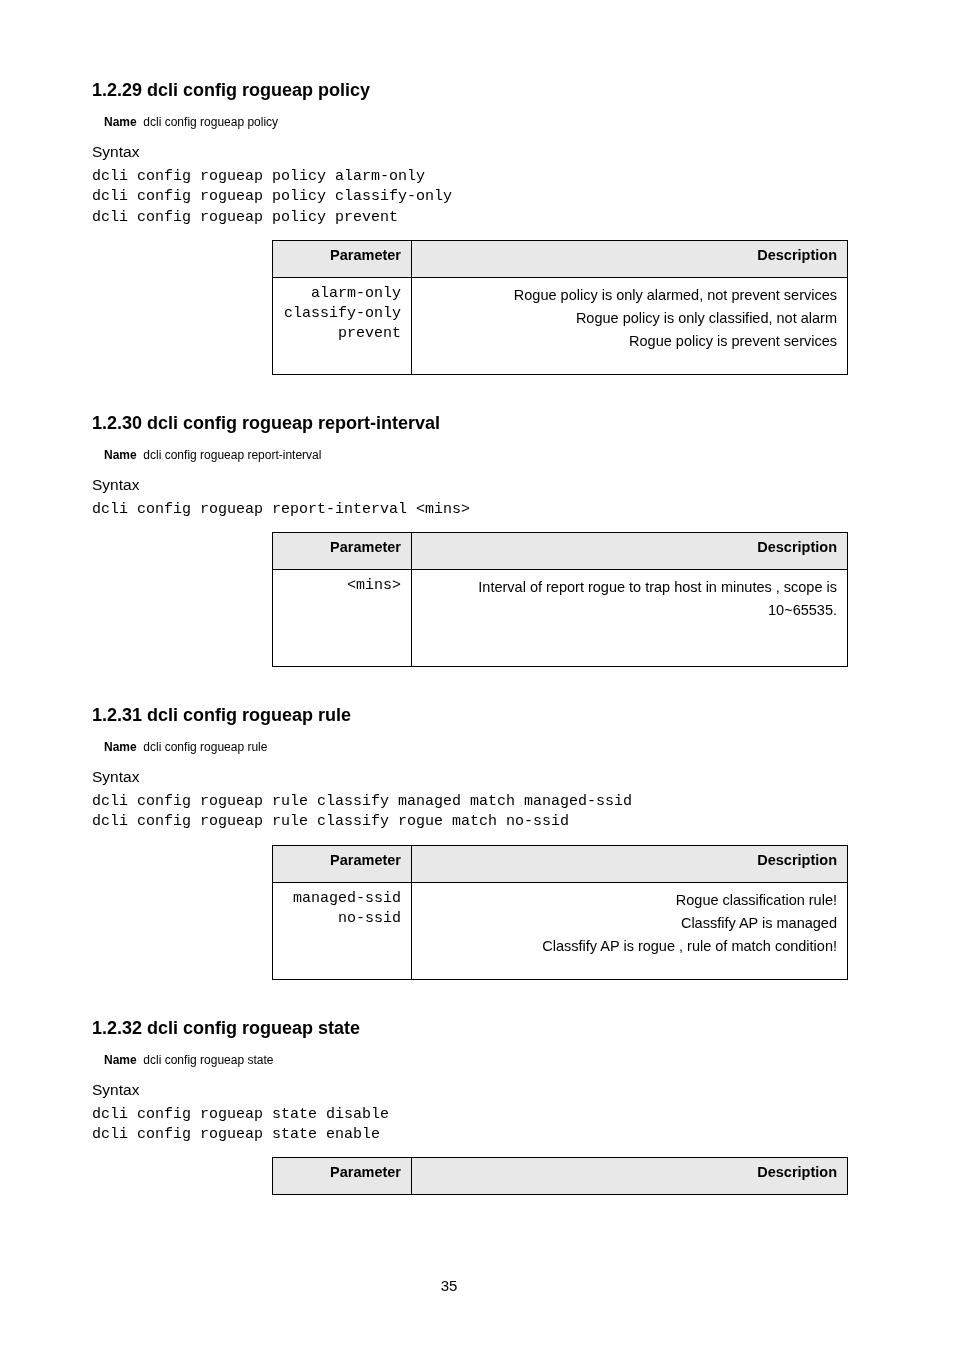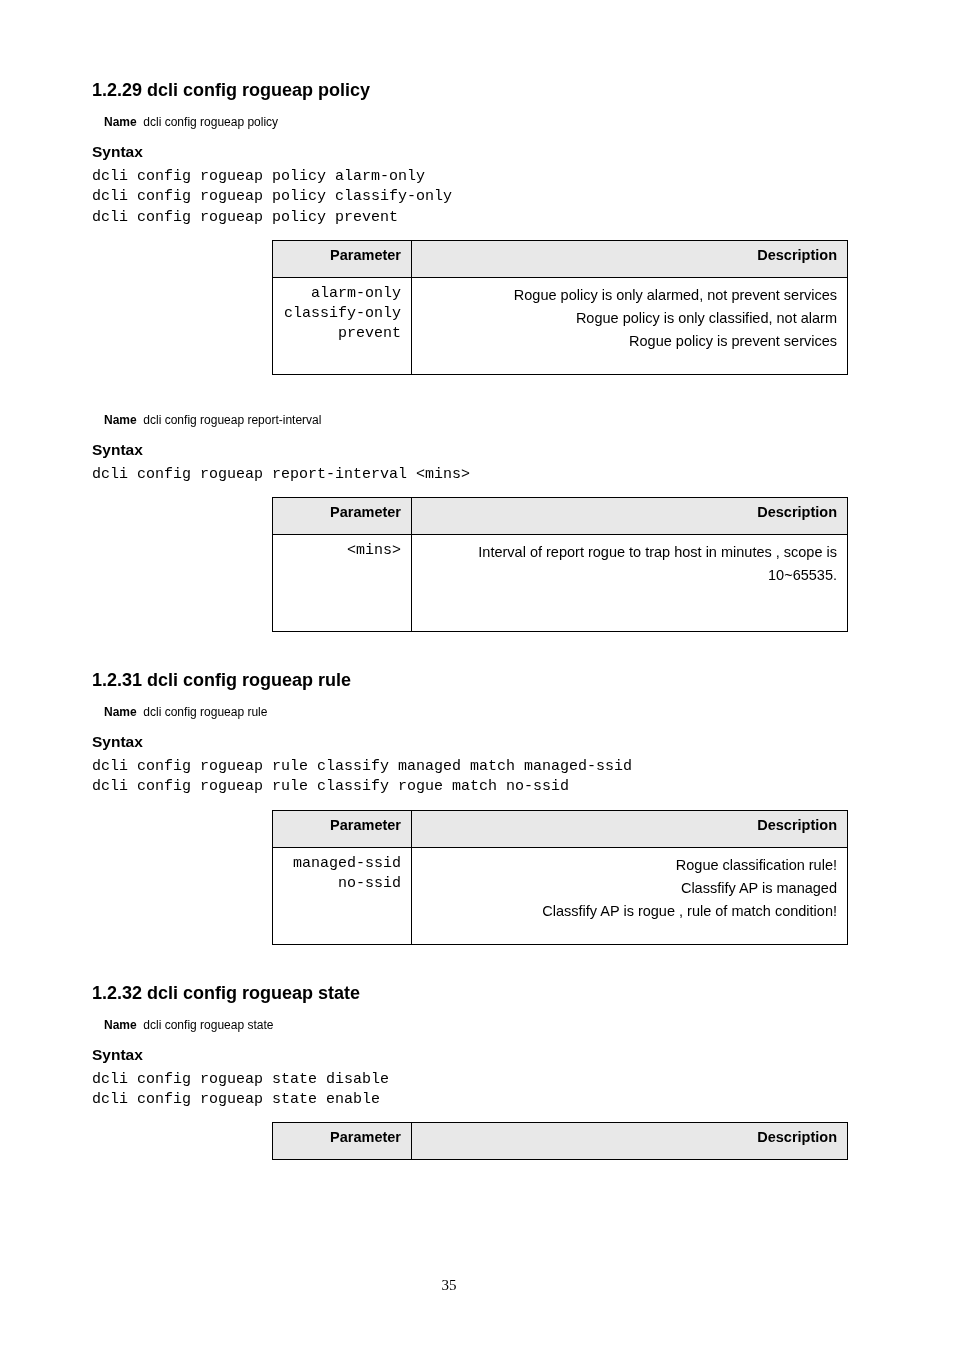--- a/index.html
+++ b/index.html
@@ -33,21 +33,21 @@
     margin-left: 12px;
   }
   .field .label {
     font-weight: bold;
   }
   .field-name { margin-top: 8px; }
   .syntax { margin-top: 14px; margin-bottom: 12px; }
   .syntax .label {
     display: block;
     font-size: 15.5px;
-    font-weight: bold;
+    font-weight: normal;
     margin-bottom: 6px;
   }
   .code {
     font-family: "Courier New", Courier, monospace;
     font-size: 15px;
     line-height: 1.35;
     white-space: pre;
   }
   table.param {
     width: 576px;
@@ -71,21 +71,20 @@
   table.param td.desc { line-height: 1.6; }
   table.param td.param-cell { line-height: 1.6; }
   table.tall td { height: 84px; }
   .footer {
     position: absolute;
     bottom: 56px;
     left: 0;
     width: 898px;
     text-align: center;
     font-size: 15px;
-    font-family: Liberation Serif, serif;
   }
 </style>
 </head>
 <body>
 
 <div class="page">
 
   <div class="section">
     <div class="sec-title">
       <span>1.2.29</span>
@@ -117,20 +116,24 @@
               <div style="white-space:pre-line">Rogue policy is only alarmed, not prevent services
 Rogue policy is only classified, not alarm
 Rogue policy is prevent services</div>
             </td>
       </tr>
     </tbody>
       </table>
   </div>
 
   <div class="section">
+    <div class="sec-title">
+      <span>1.2.30</span>
+      <span>dcli config rogueap report-interval</span>
+    </div>
     <div class="field field-name">
       <span class="label">Name</span>
       &nbsp;<span>dcli config rogueap report-interval</span>
     </div>
     <div class="syntax">
       <span class="label">Syntax</span>
       <div class="code">dcli config rogueap report-interval &lt;mins&gt;</div>
     </div>
     <table class="param tall">
       <tbody>

